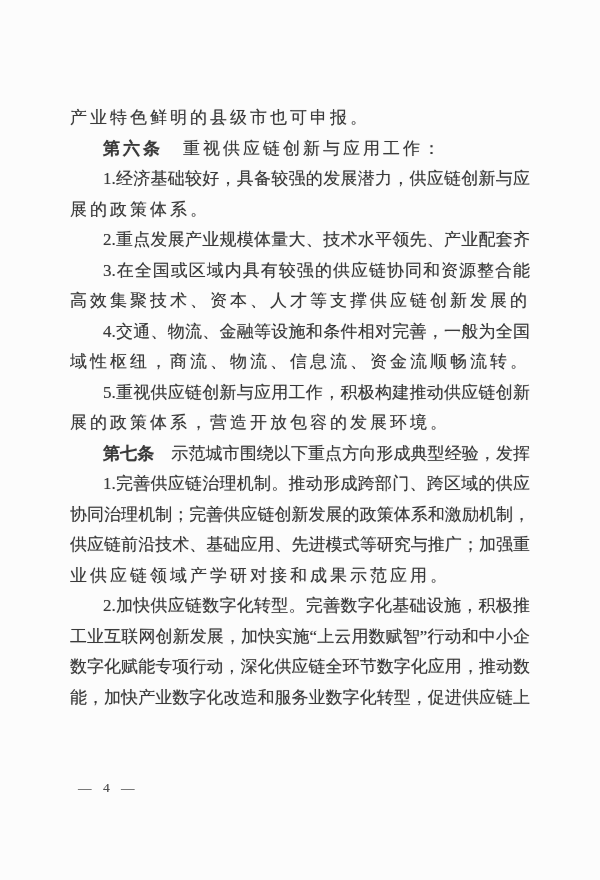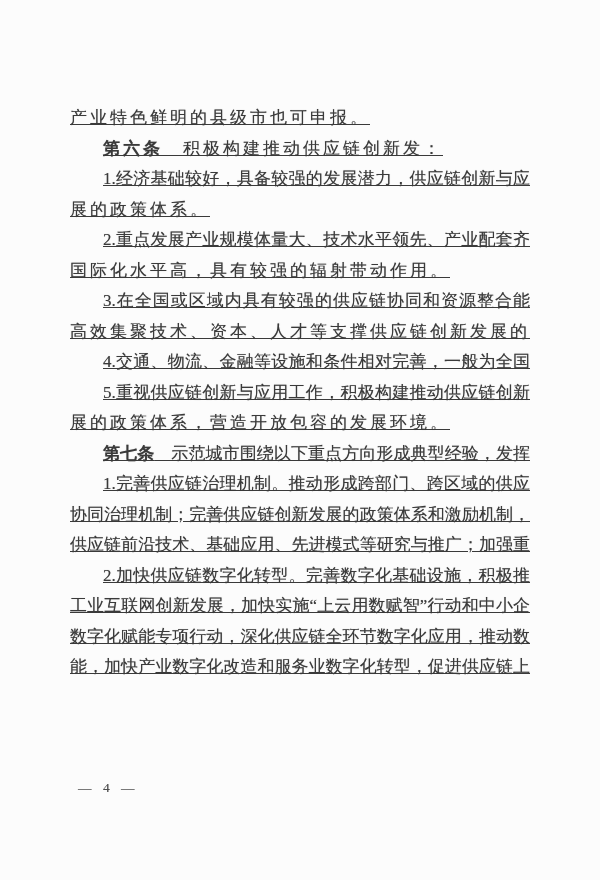--- a/index.html
+++ b/index.html
@@ -28,21 +28,20 @@
     font-size: 17px;
     text-shadow: 0 0 0.7px rgba(70,70,70,0.55);
   }
   .line {
     height: 30.5px;
     line-height: 30.5px;
     overflow: hidden;
     text-align: left;
     letter-spacing: 3px;
     white-space: nowrap;
-    text-decoration: underline;
   }
   .line.justify {
     letter-spacing: normal;
     white-space: normal;
     text-align: justify;
     text-align-last: justify;
     text-justify: inter-character;
   }
   .line.indent {
     padding-left: 33px;
@@ -62,34 +61,35 @@
     letter-spacing: 4px;
     text-shadow: 0 0 0.6px rgba(80,80,80,0.5);
   }
 </style>
 </head>
 <body>
 
 <div class="page">
   <div class="content" id="content">
       <div class="line"><span class="seg">产业特色鲜明的县级市也可申报。</span></div>
-      <div class="line indent"><span class="seg bold">第六条</span><span class="seg">　积极构建推动供应链创新发：</span></div>
+      <div class="line indent"><span class="seg bold">第六条</span><span class="seg">　重视供应链创新与应用工作：</span></div>
       <div class="line indent justify"><span class="seg">1.经济基础较好，具备较强的发展潜力，供应链创新与应用的</span></div>
       <div class="line"><span class="seg">展的政策体系。</span></div>
       <div class="line indent justify"><span class="seg">2.重点发展产业规模体量大、技术水平领先、产业配套齐全、</span></div>
-      <div class="line"><span class="seg">国际化水平高，具有较强的辐射带动作用。</span></div>
       <div class="line indent justify"><span class="seg">3.在全国或区域内具有较强的供应链协同和资源整合能力，</span></div>
       <div class="line"><span class="seg">高效集聚技术、资本、人才等支撑供应链创新发展的要素资源。</span></div>
       <div class="line indent justify"><span class="seg">4.交通、物流、金融等设施和条件相对完善，一般为全国或区</span></div>
+      <div class="line"><span class="seg">域性枢纽，商流、物流、信息流、资金流顺畅流转。</span></div>
       <div class="line indent justify"><span class="seg">5.重视供应链创新与应用工作，积极构建推动供应链创新发</span></div>
       <div class="line"><span class="seg">展的政策体系，营造开放包容的发展环境。</span></div>
       <div class="line indent justify"><span class="seg bold">第七条</span><span class="seg">　示范城市围绕以下重点方向形成典型经验，发挥示</span></div>
       <div class="line indent justify"><span class="seg">1.完善供应链治理机制。推动形成跨部门、跨区域的供应链</span></div>
       <div class="line justify"><span class="seg">协同治理机制；完善供应链创新发展的政策体系和激励机制，鼓励</span></div>
       <div class="line justify"><span class="seg">供应链前沿技术、基础应用、先进模式等研究与推广；加强重点产</span></div>
+      <div class="line"><span class="seg">业供应链领域产学研对接和成果示范应用。</span></div>
       <div class="line indent justify"><span class="seg">2.加快供应链数字化转型。完善数字化基础设施，积极推进</span></div>
       <div class="line justify"><span class="seg">工业互联网创新发展，加快实施“上云用数赋智”行动和中小企业</span></div>
       <div class="line justify"><span class="seg">数字化赋能专项行动，深化供应链全环节数字化应用，推动数据赋</span></div>
       <div class="line justify"><span class="seg">能，加快产业数字化改造和服务业数字化转型，促进供应链上大中</span></div>
     </div>
   <div class="footer">
     <span>— 4 —</span>
   </div>
 </div>
 

